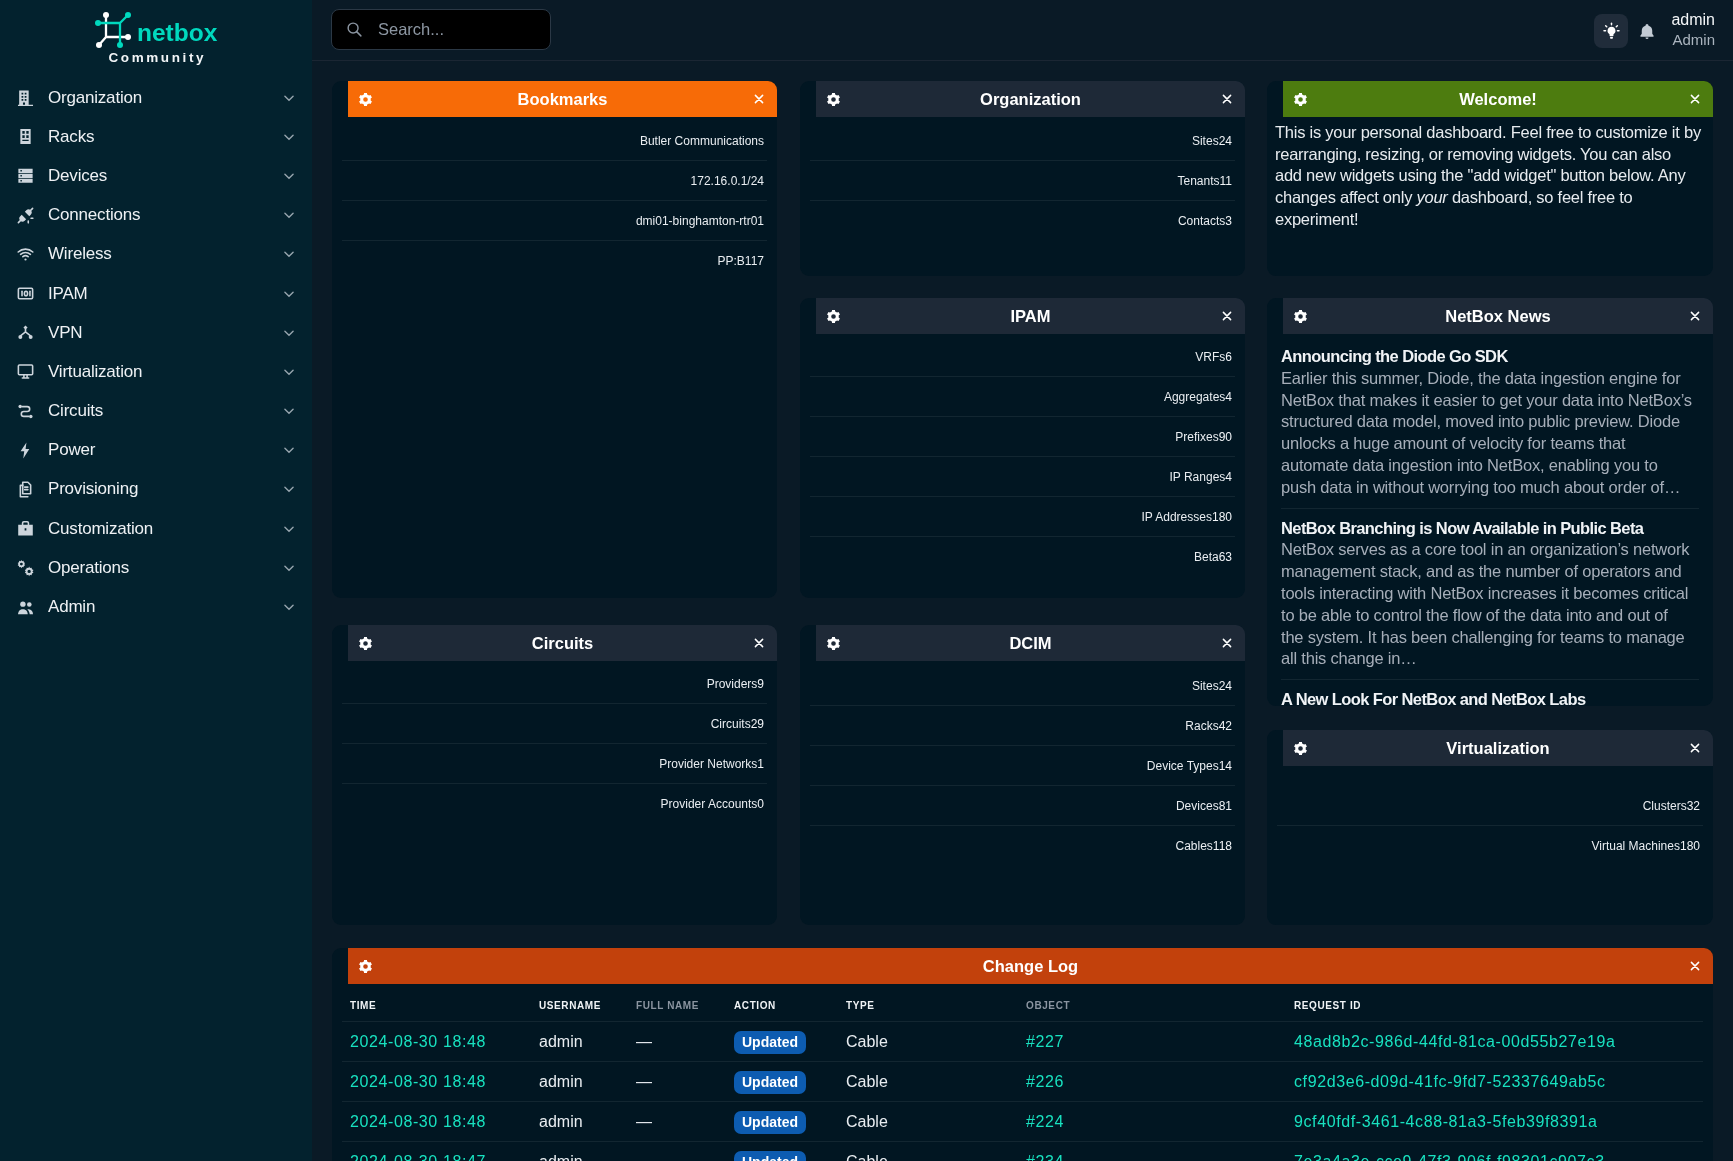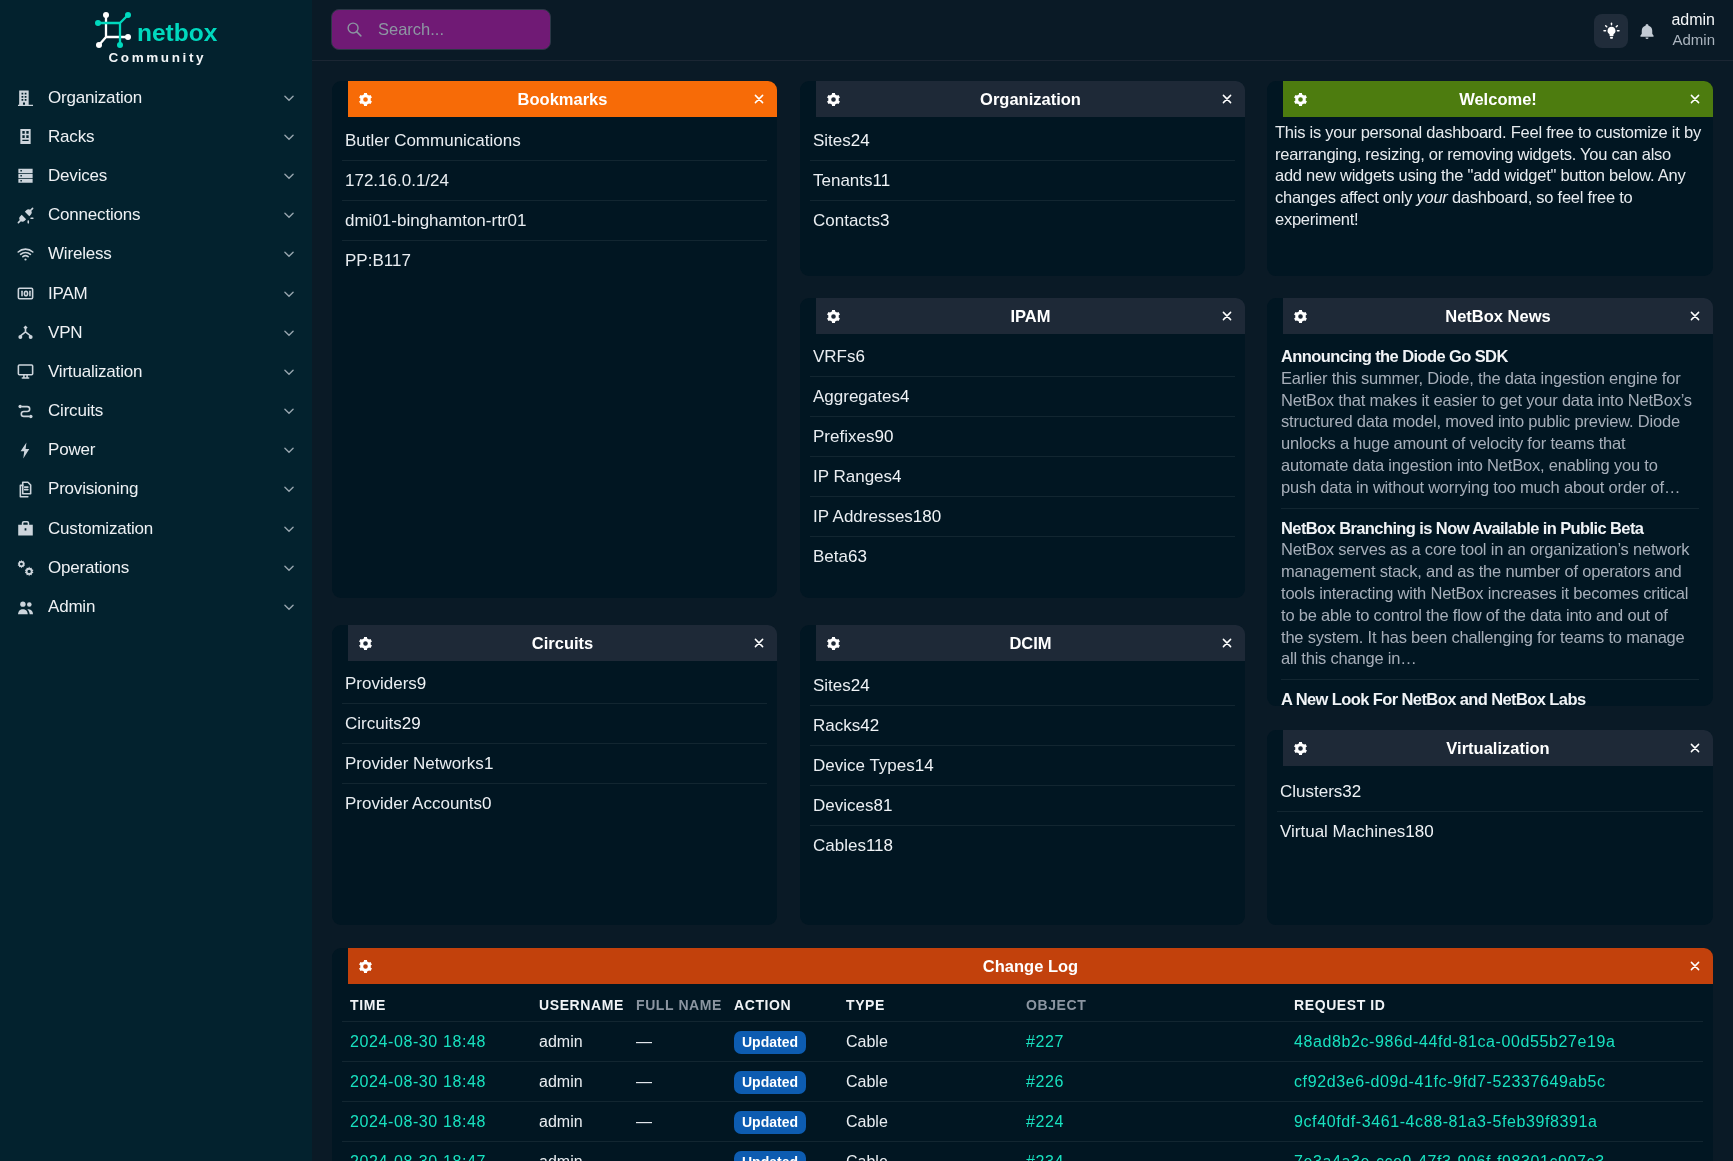--- a/index.html
+++ b/index.html
@@ -6,53 +6,53 @@
 html,body { width:1733px; height:1161px; overflow:hidden; background:#0a1a26; font-family:"Liberation Sans", sans-serif; transform:translateZ(0); }
 .sidebar { position:absolute; left:0; top:0; width:312px; height:1161px; background:#03222e; }
 .logo { position:absolute; top:12px; left:0; width:312px; text-align:center; }
 .community { position:absolute; top:50px; left:0; width:312px; text-align:center; color:#f2f5f7; font-size:13.5px; letter-spacing:2.6px; font-weight:bold; text-indent:2.6px; }
 .nav { position:absolute; top:78px; left:0; width:312px; }
 .nav-item { height:39.2px; display:flex; align-items:center; padding:0 16px; color:#eef1f4; font-size:17px; letter-spacing:-0.2px; }
 .nav-item .ico { width:19px; height:19px; margin-right:13px; flex:none; color:#cdd5dc; }
 .nav-item .lbl { flex:1; }
 .nav-item .chev { color:#97a5ae; flex:none; }
 .topbar { position:absolute; left:312px; top:0; width:1421px; height:61px; border-bottom:1px solid #1b2633; }
-.search { position:absolute; left:19px; top:9px; width:220px; height:41px; background:#701a75; border:1px solid #2b3845; border-radius:8px; display:flex; align-items:center; padding:0 12px; color:#8d97a3; font-size:16.5px;}
+.search { position:absolute; left:19px; top:9px; width:220px; height:41px; background:#000000; border:1px solid #2b3845; border-radius:8px; display:flex; align-items:center; padding:0 12px; color:#8d97a3; font-size:16.5px;}
 .search svg { margin-right:15px; margin-left:2px; }
 .bulb-btn { position:absolute; left:1282px; top:14px; width:34px; height:34px; background:#202c3a; border-radius:8px; display:flex; align-items:center; justify-content:center; }
 .bell { position:absolute; left:1326px; top:22px; }
 .who { position:absolute; right:18px; top:10px; text-align:right; line-height:20px; }
 .who .u { color:#f4f6f8; font-size:16px; }
 .who .r { color:#aab4be; font-size:15px; }
 
 .card { position:absolute; background:#011622; border-radius:9px; overflow:hidden; }
 .chead { position:relative; height:36px; background:#1e2937; color:#fff; display:flex; align-items:center;margin-left:16px; }
 .chead .gear { position:absolute; left:10px; top:10.5px; }
 .chead .x { position:absolute; right:12px; top:12px; width:12px; height:12px; }
 .chead .t { position:absolute; left:40px; right:40px; text-align:center; font-weight:bold; font-size:16.5px; }
 .hd-orange { background:#f76b07; }
 .hd-green { background:#4d7c0f;padding-left:28px; }
 .hd-blue { background:#c2410c; }
 
 .wtab { padding:0 10px; }
-.wrow { height:40px; display:flex; align-items:center; justify-content:flex-start; color:#e9edf1; font-size:17px; padding:0 3px; border-bottom:1px solid rgba(255,255,255,0.07); }
+.wrow { height:40px; display:flex; align-items:center; justify-content:flex-end; color:#e9edf1; font-size:12px; padding:0 3px; border-bottom:1px solid rgba(255,255,255,0.07); }
 .wrow:last-child { border-bottom:none; }
 .wrow .num { color:#f2f5f8; }
 
 .welcome-body { padding:5px 8px 0 8px; color:#e7ebef; font-size:16.5px; line-height:21.7px; letter-spacing:-0.25px; white-space:nowrap; }
 .news-body { padding:12px 14px 0 14px; letter-spacing:-0.2px; white-space:nowrap; }
 .news-title { color:#f0f3f6; font-weight:bold; font-size:16.5px; line-height:21.8px; letter-spacing:-0.6px; }
 .news-p { color:#a6aeb9; font-size:16.5px; line-height:21.8px; }
 .news-div { border-bottom:1px solid rgba(255,255,255,0.07); margin:9px 0; }
 
 .cl-grid { position:relative; font-size:16px; }
 .cl-row { position:absolute; left:10px; right:10px; height:40px; border-bottom:1px solid rgba(255,255,255,0.07); }
 .cl-cell { position:absolute; top:0; height:40px; display:flex; align-items:center; color:#e9edf1; }
 .cl-head { height:34px; }
-.cl-head .cl-cell { height:34px; font-size:14px; font-weight:bold; letter-spacing:0.6px; color:#f0f3f6; }
+.cl-head .cl-cell { height:34px; font-size:10px; font-weight:bold; letter-spacing:0.6px; color:#f0f3f6; }
 .cl-head .dim { color:#8b95a1; }
 .teal { color:#18e2c0; letter-spacing:0.6px; }
 .badge { background:#0d5cb1; color:#fff; font-weight:bold; font-size:14px; border-radius:7px; padding:3.5px 8px; }
 .c1 { left:8px; } .c2 { left:197px; } .c3 { left:294px; } .c4 { left:392px; } .c5 { left:504px; } .c6 { left:684px; } .c7 { left:924px;margin-left:28px; }
 </style>
 </head>
 <body>
 <div class="sidebar">
   <div class="logo">
     <svg width="130" height="36" viewBox="0 0 130 36" style="margin-left:7px">
@@ -440,21 +440,21 @@
     <div class="card" style="left:1267px;top:730px;width:446px;height:195px">
     <div class="chead ">
         <svg class="gear" width="15" height="15" viewBox="0 0 24 24">
           <path fill-rule="evenodd" fill="#fff" d="M9.40 4.01L9.75 1.44L14.25 1.44L14.60 4.01L16.20 4.73L17.62 5.76L20.03 4.77L22.27 8.66L20.22 10.25L20.40 12.00L20.22 13.75L22.27 15.34L20.03 19.23L17.62 18.24L16.20 19.27L14.60 19.99L14.25 22.56L9.75 22.56L9.40 19.99L7.80 19.27L6.38 18.24L3.97 19.23L1.73 15.34L3.78 13.75L3.60 12.00L3.78 10.25L1.73 8.66L3.97 4.77L6.38 5.76L7.80 4.73Z M12 8.3 a3.7 3.7 0 1 0 0 7.4 a3.7 3.7 0 1 0 0 -7.4Z"></path>
         </svg>
         <div class="t">Virtualization</div>
         <svg class="x" viewBox="0 0 16 16">
           <path d="M3.2 3.2l9.6 9.6M12.8 3.2l-9.6 9.6" stroke="#fff" stroke-width="2" stroke-linecap="round"></path>
         </svg>
       </div>
-      <div class="wtab" style="padding-top:6px">
+      <div class="wtab" style="padding-top:20px">
         <div class="wrow">
           <span>Clusters</span>
           <span class="num">32</span>
         </div>
         <div class="wrow">
           <span>Virtual Machines</span>
           <span class="num">180</span>
         </div>
       </div>
     </div>

